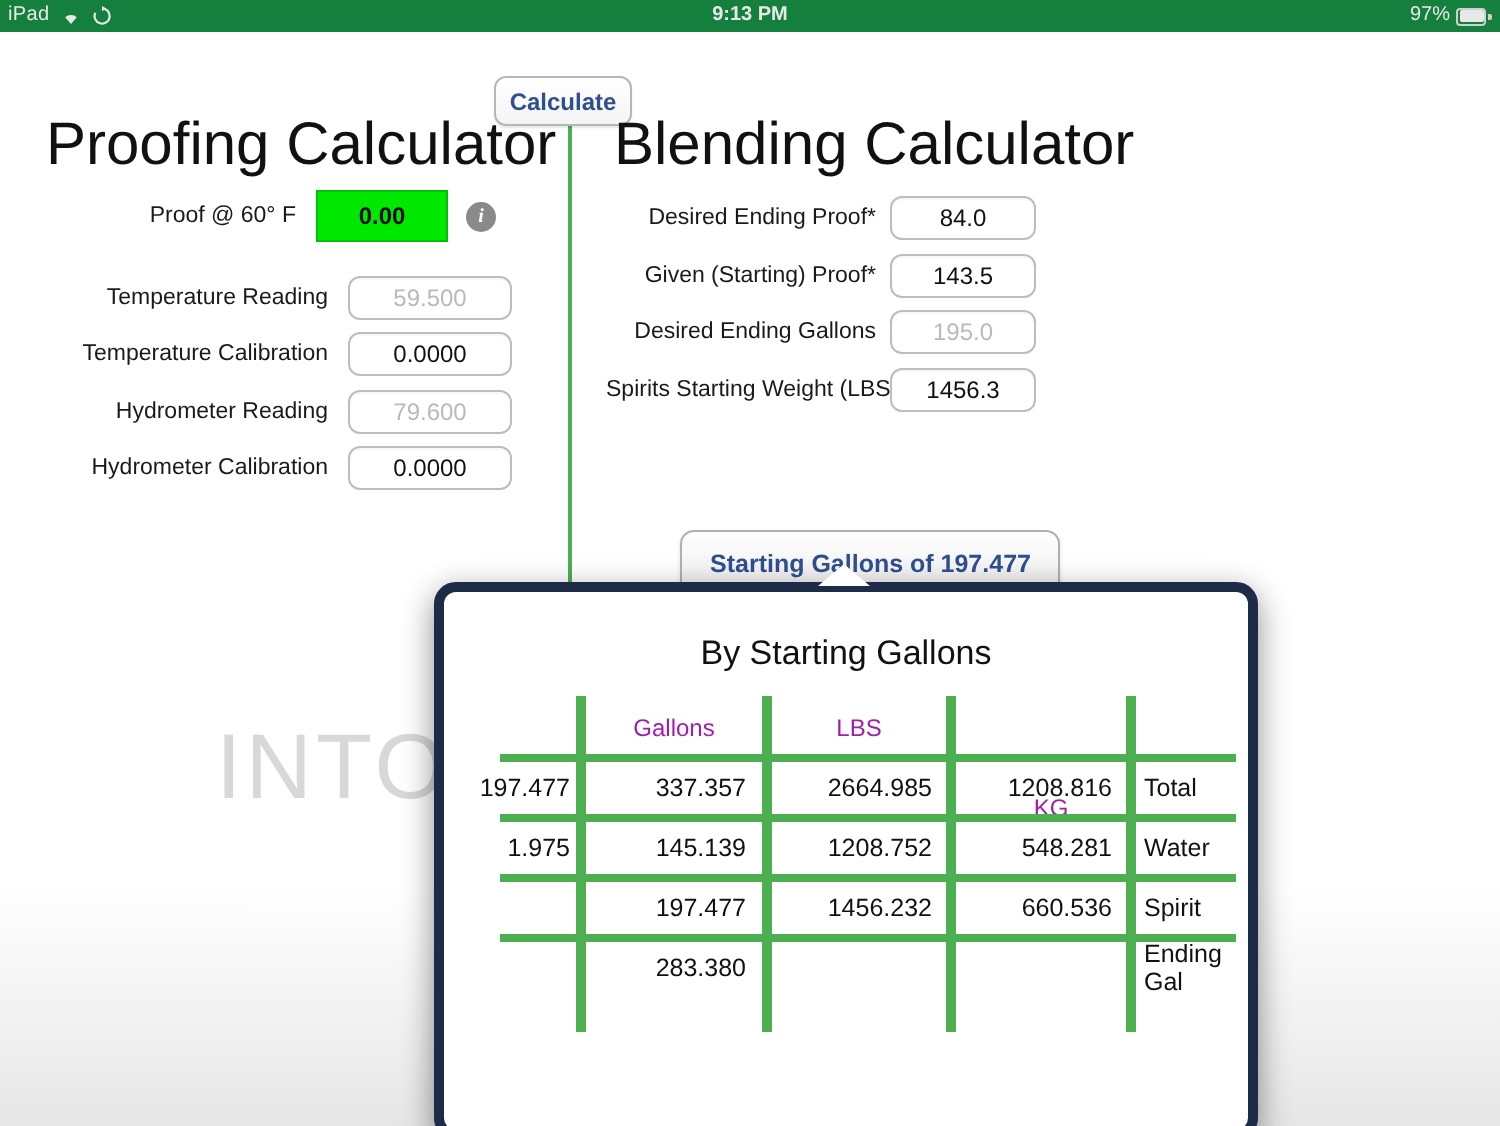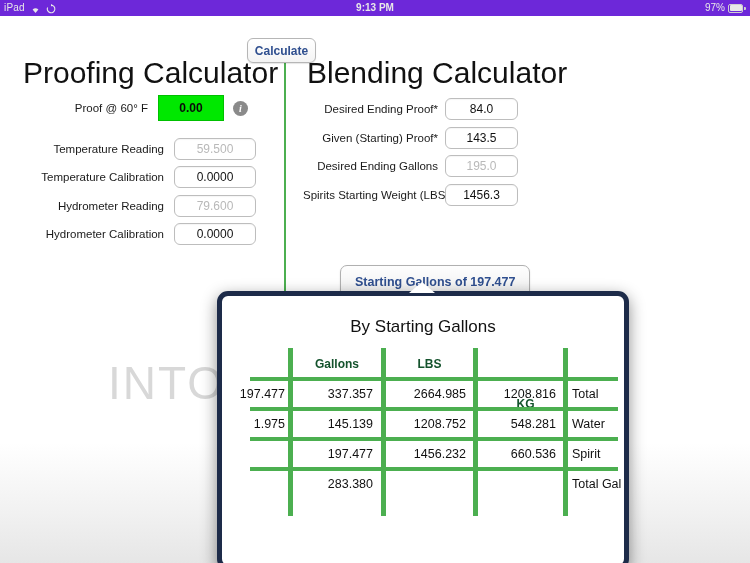--- a/index.html
+++ b/index.html
@@ -13,21 +13,21 @@
     position: relative;
     width: 750px; height: 563px;
     background: #ffffff;
     overflow: hidden;
   }
 
   
   .statusbar {
     position: absolute; top: 0; left: 0;
     width: 750px; height: 16px;
-    background: #6d28d9;
+    background: #15803d;
     color: #e8e8e8;
     font-size: 10px;
     line-height: 16px;
   }
   .sb-left {
     position: absolute; left: 4px; top: 0;
     display: flex; align-items: center; gap: 5px; height: 16px;
   }
   .sb-carrier { font-size: 10px; letter-spacing: .2px; }
   .sb-time {
@@ -227,22 +227,22 @@
   .hline { position: absolute; left: 28px; width: 368px; height: 4px; background: #4caf50; }
   .cell {
     position: absolute; height: 28px;
     font-size: 12.5px; color: #111;
     display: flex; align-items: center;
   }
   .cell.num { justify-content: flex-end; }
   .cell.lab { justify-content: flex-start; }
   .hdr {
     position: absolute; height: 22px;
-    font-size: 12px; color: #14532d;
-    display: flex; align-items: center; justify-content: center; font-weight: bold;
+    font-size: 12px; color: #a21caf;
+    display: flex; align-items: center; justify-content: center;
   }
 </style>
 </head>
 <body>
 
 <div class="device">
 
   <div class="statusbar">
     <div class="sb-left">
       <span class="sb-carrier">iPad</span>
@@ -359,18 +359,18 @@
         <div class="cell num" style="left:8px;   top:92px; width:55px;"></div>
         <div class="cell num" style="left:71px;  top:92px; width:80px;">197.477</div>
         <div class="cell num" style="left:164px; top:92px; width:80px;">1456.232</div>
         <div class="cell num" style="left:256px; top:92px; width:78px;">660.536</div>
         <div class="cell lab" style="left:350px; top:92px; width:55px;">Spirit</div>
 
         <div class="cell num" style="left:8px;   top:122px; width:55px;"></div>
         <div class="cell num" style="left:71px;  top:122px; width:80px;">283.380</div>
         <div class="cell num" style="left:164px; top:122px; width:80px;"></div>
         <div class="cell num" style="left:256px; top:122px; width:78px;"></div>
-        <div class="cell lab" style="left:350px; top:122px; width:60px;">Total Gal</div>
+        <div class="cell lab" style="left:350px; top:122px; width:60px;">Ending Gal</div>
       </div>
     </div>
 
   </div>
 </div>
 
 </body></html>

